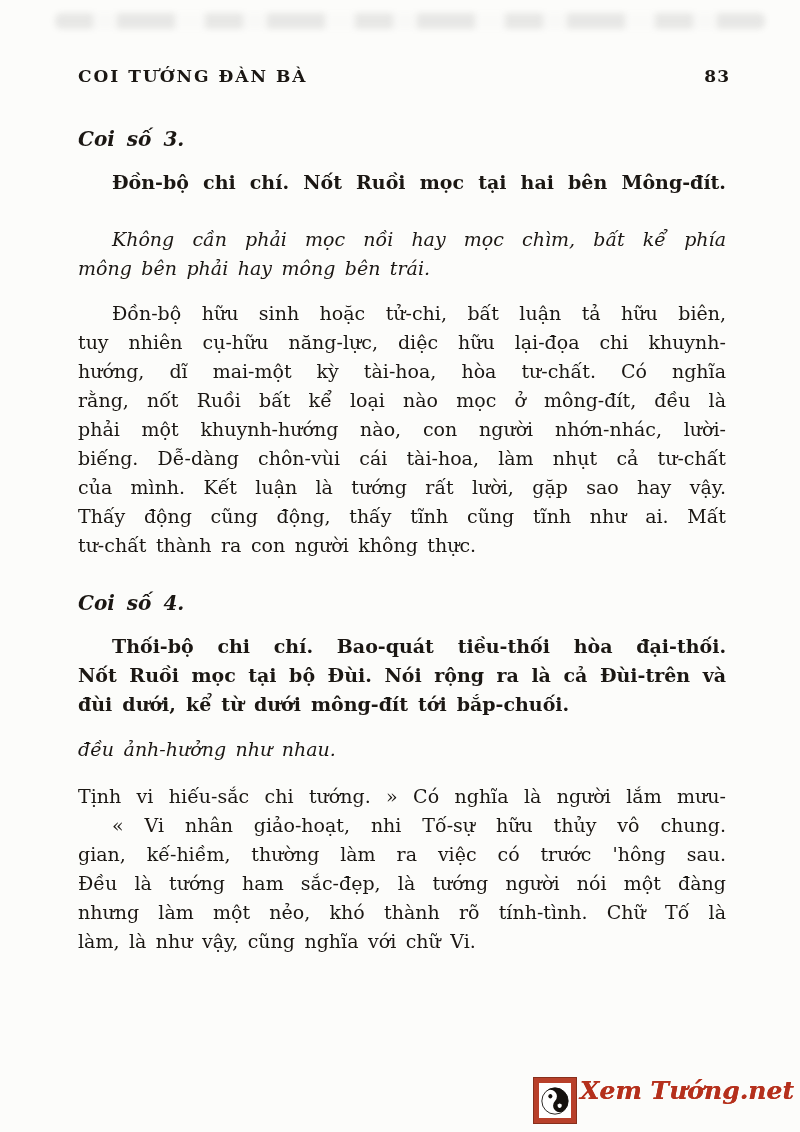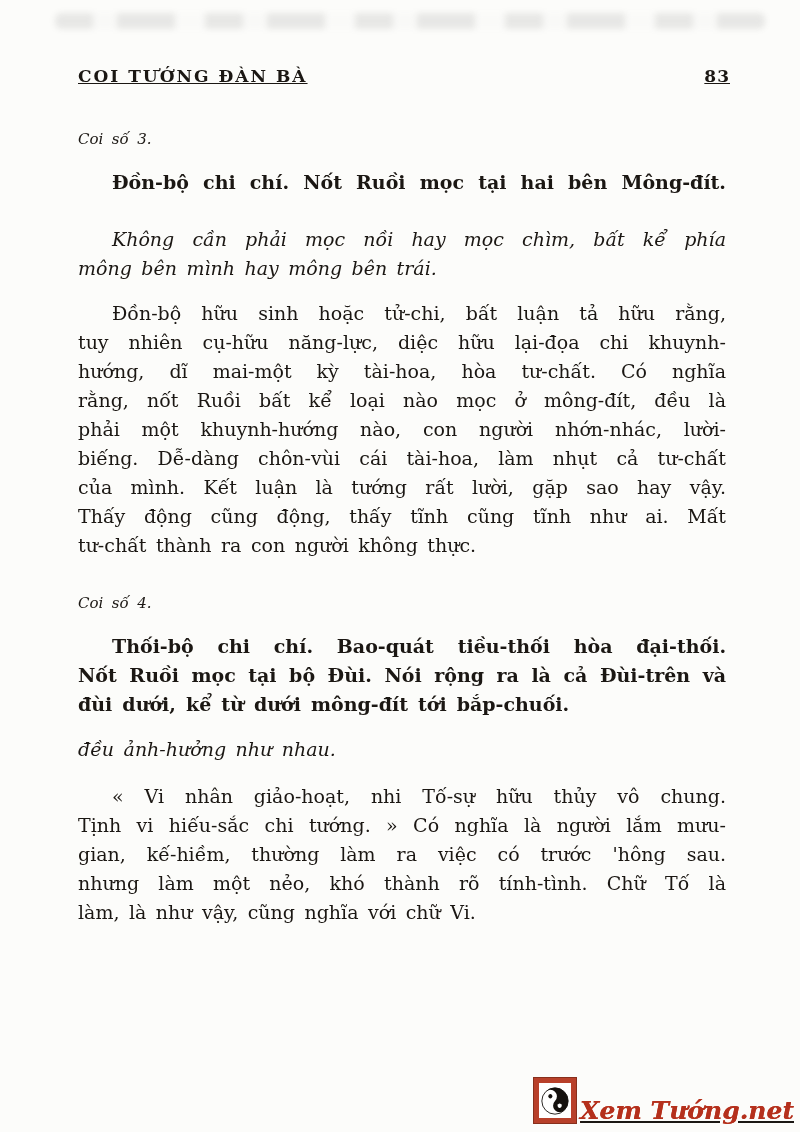--- a/index.html
+++ b/index.html
@@ -13,40 +13,40 @@
   .smudge {
     position:absolute; top:13px; left:55px; right:35px; height:16px;
     background:repeating-linear-gradient(90deg,
       rgba(110,110,110,.45) 0 38px, rgba(190,190,190,.15) 38px 62px,
       rgba(90,90,90,.40) 62px 120px, rgba(200,200,200,.10) 120px 150px);
     filter:blur(3px); opacity:.32; border-radius:6px;
   }
   .header {
     position:absolute; top:66px; left:78px; right:70px;
     display:flex; justify-content:space-between; align-items:baseline;
-    font-weight:bold; font-size:17px;text-decoration:underline;
+    font-weight:bold; font-size:17px;
   }
   .header .title { letter-spacing:2px; }
   .header .pageno { letter-spacing:1px; }
   .content { position:absolute; top:0; left:78px; right:74px; font-size:19px; line-height:29px; word-spacing:.18em; }
-  .sec-heading { font-style:italic; font-weight:normal; font-size:15px; line-height:26px; word-spacing:.25em; }
+  .sec-heading { font-style:italic; font-weight:bold; font-size:20px; line-height:26px; word-spacing:.25em; }
   #h1 { margin-top:126px; }
   #h2 { margin-top:30px; }
   .para { }
   .para.bold { font-weight:bold; }
   .para.italic { font-style:italic; }
   .m22 { margin-top:16px; }
   .m20 { margin-top:28px; }
   .m18 { margin-top:18px; }
   .line { text-align:justify; text-align-last:justify; white-space:normal; }
   .line.first { text-indent:34px; }
   .line.last { text-align-last:left; }
   .watermark {
     position:absolute; right:6px; bottom:9px;
-    display:flex; align-items:flex-end; gap:4px;text-decoration:underline;
+    display:flex; align-items:flex-start; gap:4px;
   }
   .wm-logo {
     width:42px; height:45px; background:#ffffff;
     border:5px solid #b8402a; outline:1px solid #872f1c;
     display:flex; align-items:center; justify-content:center;
   }
   .wm-logo svg { width:28px; height:28px; transform:rotate(-45deg); }
   .wm-text {
     font-size:25px; font-style:italic; font-weight:bold;
     color:#b5301c; letter-spacing:0px; line-height:1;
@@ -66,25 +66,25 @@
 
   <div class="content">
     <div id="h1" class="sec-heading">Coi số 3.</div>
 
     <div class="para bold m22">
       <div class="line first">Đồn-bộ chi chí. Nốt Ruồi mọc tại hai bên Mông-đít.</div>
     </div>
 
     <div class="para italic m20">
       <div class="line first">Không cần phải mọc nồi hay mọc chìm, bất kể phía</div>
-      <div class="line last">mông bên mình hay mông bên trái.</div>
+      <div class="line last">mông bên phải hay mông bên trái.</div>
     </div>
 
     <div class="para m22">
-      <div class="line first">Đồn-bộ hữu sinh hoặc tử-chi, bất luận tả hữu rằng,</div>
+      <div class="line first">Đồn-bộ hữu sinh hoặc tử-chi, bất luận tả hữu biên,</div>
       <div class="line">tuy nhiên cụ-hữu năng-lực, diệc hữu lại-đọa chi khuynh-</div>
       <div class="line">hướng, dĩ mai-một kỳ tài-hoa, hòa tư-chất. Có nghĩa</div>
       <div class="line">rằng, nốt Ruồi bất kể loại nào mọc ở mông-đít, đều là</div>
       <div class="line">phải một khuynh-hướng nào, con người nhớn-nhác, lười-</div>
       <div class="line">biếng. Dễ-dàng chôn-vùi cái tài-hoa, làm nhụt cả tư-chất</div>
       <div class="line">của mình. Kết luận là tướng rất lười, gặp sao hay vậy.</div>
       <div class="line">Thấy động cũng động, thấy tĩnh cũng tĩnh như ai. Mất</div>
       <div class="line last">tư-chất thành ra con người không thực.</div>
     </div>
 
@@ -94,23 +94,24 @@
       <div class="line first">Thối-bộ chi chí. Bao-quát tiều-thối hòa đại-thối.</div>
       <div class="line">Nốt Ruồi mọc tại bộ Đùi. Nói rộng ra là cả Đùi-trên và</div>
       <div class="line last">đùi dưới, kể từ dưới mông-đít tới bắp-chuối.</div>
     </div>
 
     <div class="para italic m22">
       <div class="line last">đều ảnh-hưởng như nhau.</div>
     </div>
 
     <div class="para m18">
+      <div class="line">Tịnh vi hiếu-sắc chi tướng. » Có nghĩa là người lắm mưu-</div>
       <div class="line first">« Vi nhân giảo-hoạt, nhi Tố-sự hữu thủy vô chung.</div>
-      <div class="line">Tịnh vi hiếu-sắc chi tướng. » Có nghĩa là người lắm mưu-</div>
       <div class="line">gian, kế-hiềm, thường làm ra việc có trước 'hông sau.</div>
+      <div class="line">Đều là tướng ham sắc-đẹp, là tướng người nói một đàng</div>
       <div class="line">nhưng làm một nẻo, khó thành rõ tính-tình. Chữ Tố là</div>
       <div class="line last">làm, là như vậy, cũng nghĩa với chữ Vi.</div>
     </div>
   </div>
 
   <div class="watermark">
     <span class="wm-logo">
       <svg viewBox="0 0 100 100" aria-hidden="true">
         <circle cx="50" cy="50" r="47" fill="#ffffff" stroke="#15110e" stroke-width="3"></circle>
         <path fill="#15110e" d="M50 3 a47 47 0 0 1 0 94 a23.5 23.5 0 0 1 0 -47 a23.5 23.5 0 0 0 0 -47 z"></path>

